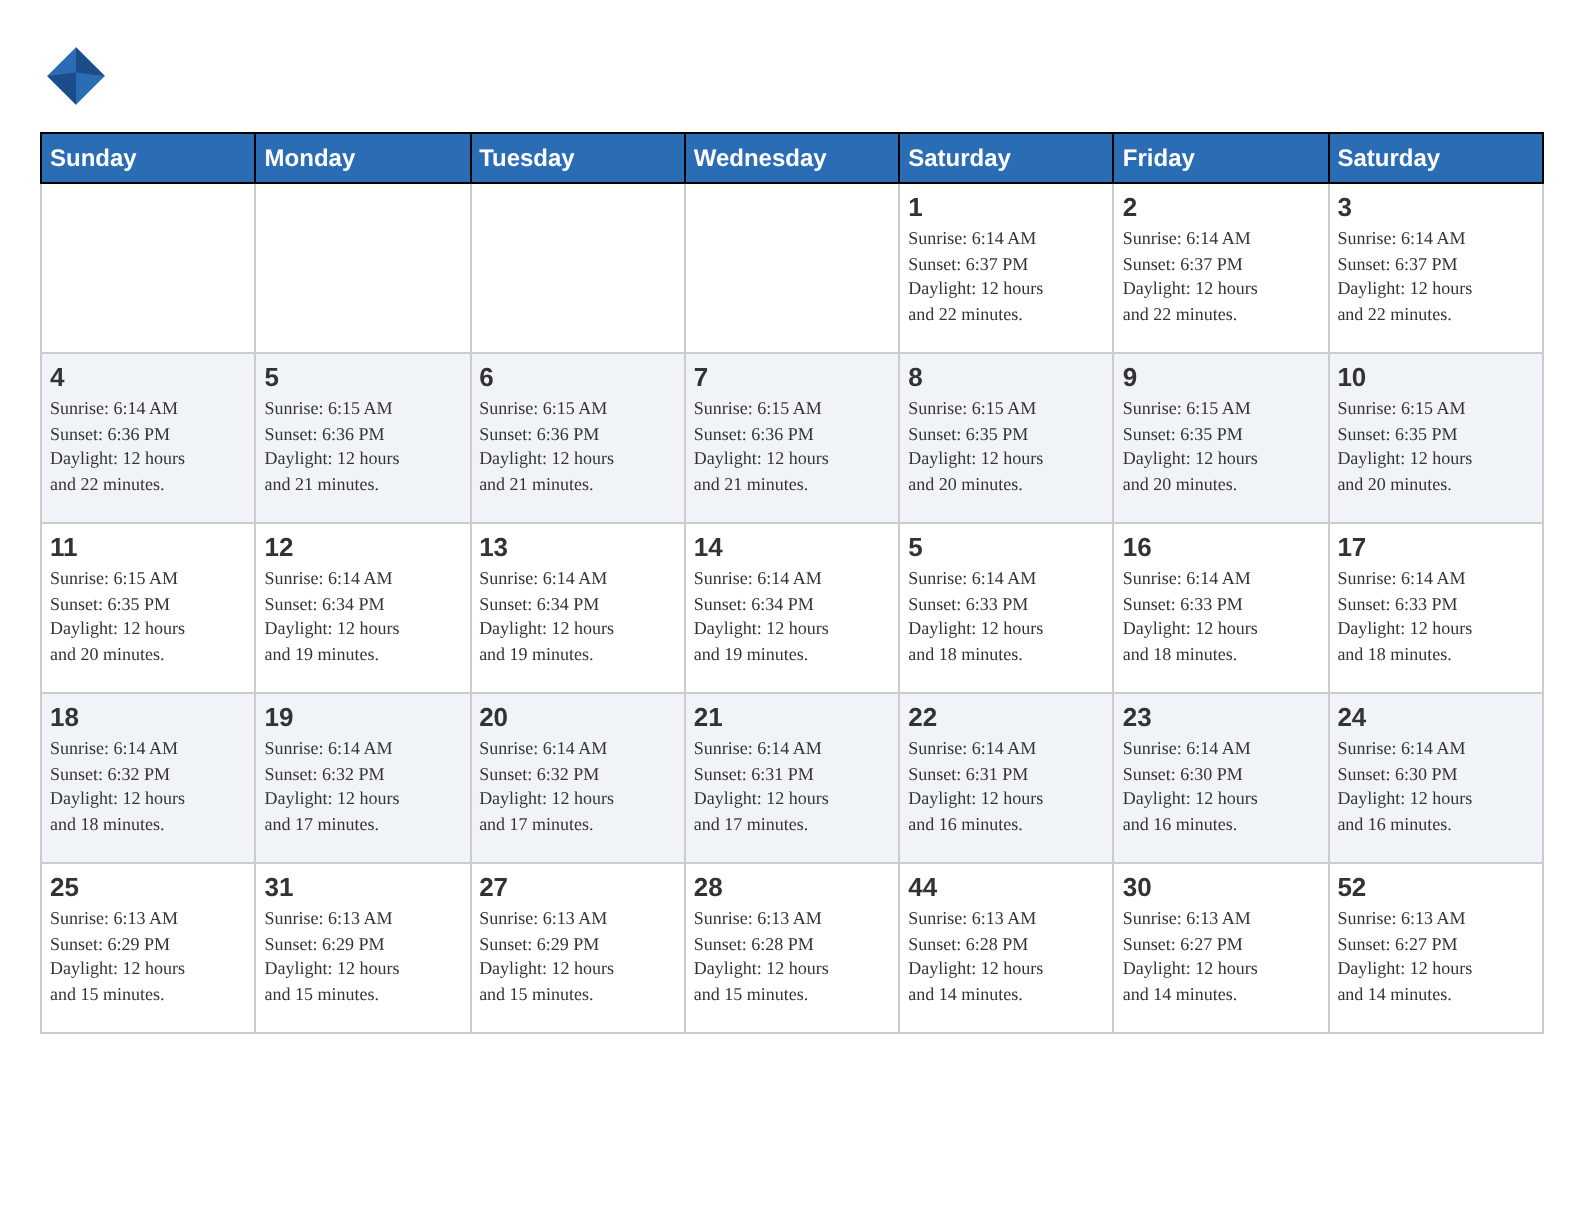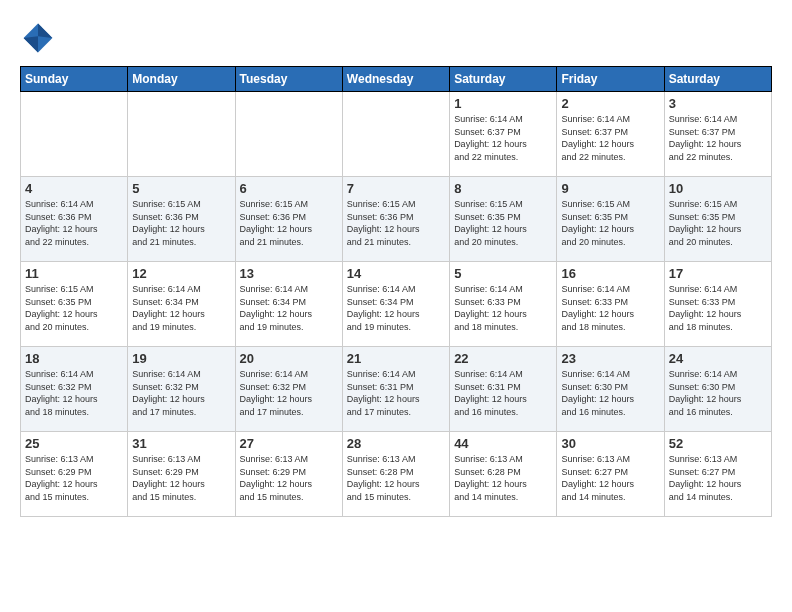--- a/index.html
+++ b/index.html
@@ -89,20 +89,21 @@
       font-size: 13px;
       font-weight: bold;
       color: #333;
       display: block;
       margin-bottom: 2px;
     }
     .day-info {
       font-size: 9px;
       color: #333;
       line-height: 1.4;
+      font-family: Liberation Serif, serif;
     }
     .empty-cell {
       background: #fff !important;
     }
   </style>
 </head>
 <body>
 
 <div class="page">
   <div class="header">

